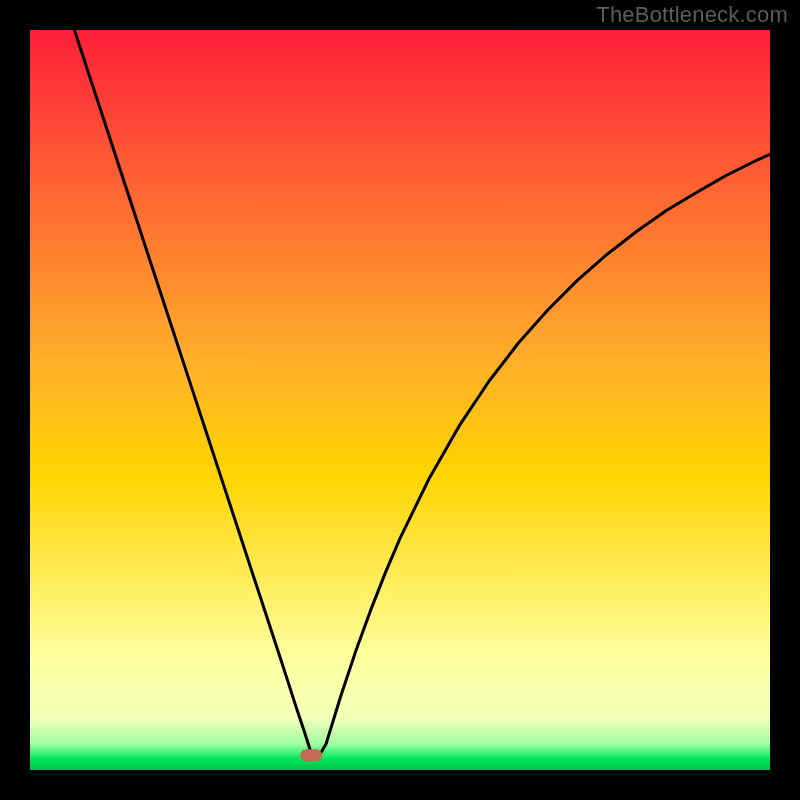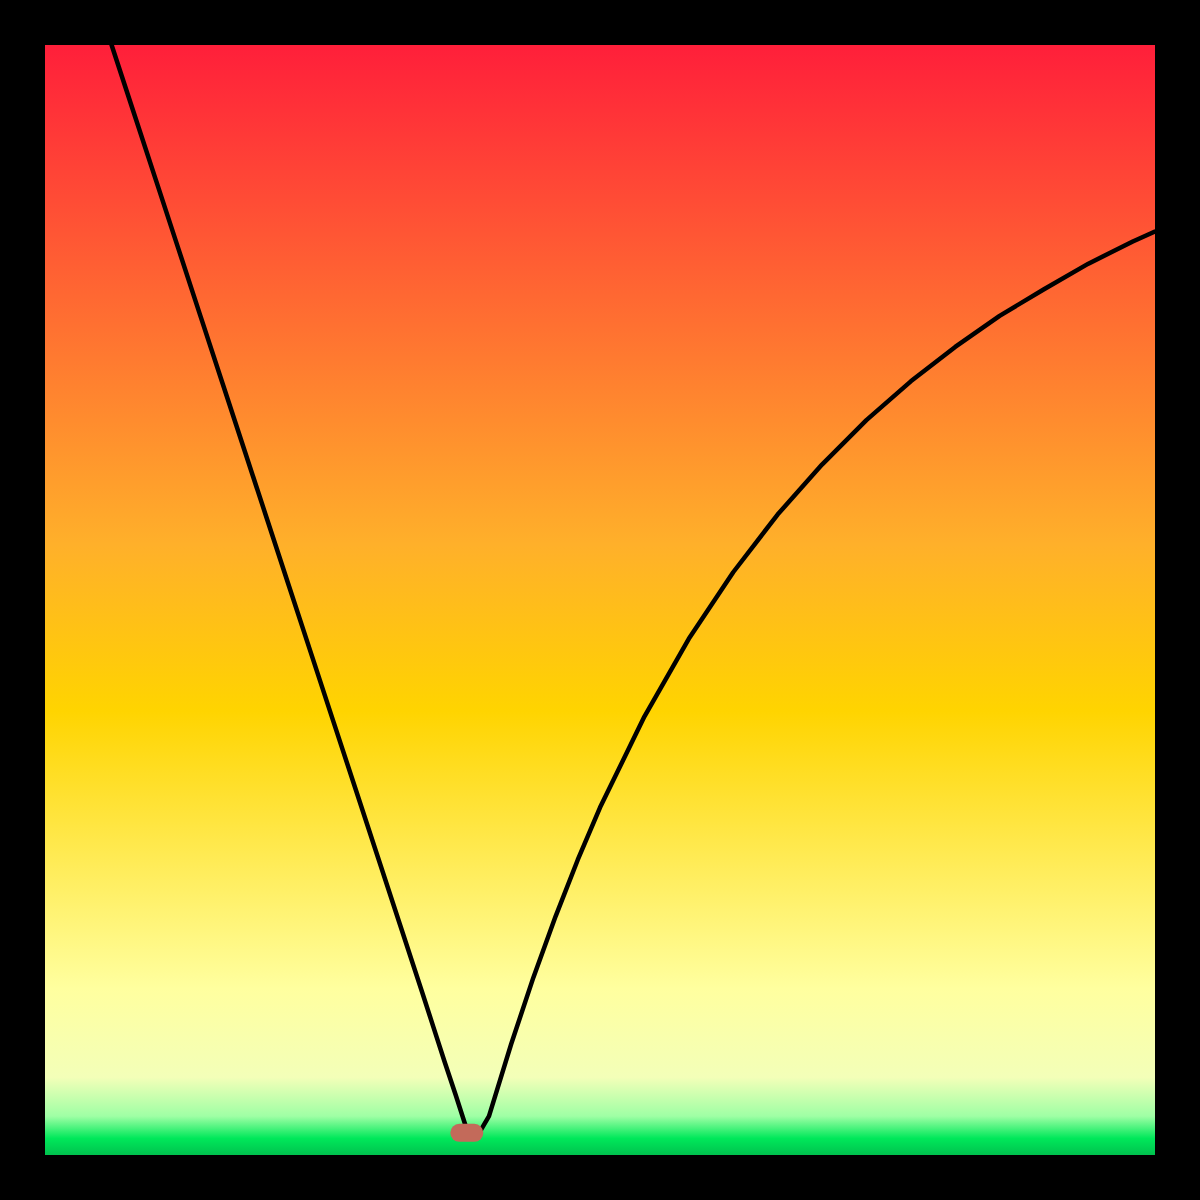--- a/index.html
+++ b/index.html
@@ -33,20 +33,21 @@
     position: absolute;
     left: 0;
     top: 0;
   }
 </style>
 </head>
 <body>
 
 <div class="frame">
 
+  <div class="watermark">TheBottleneck.com</div>
 
   <svg id="chart-svg" width="800" height="800" viewBox="0 0 800 800">
     <defs>
       <linearGradient id="bg-grad" x1="0" y1="0" x2="0" y2="1">
           <stop offset="0%" stop-color="#ff1f3a"></stop>
           <stop offset="45%" stop-color="#ffb02a"></stop>
           <stop offset="60%" stop-color="#ffd400"></stop>
           <stop offset="85%" stop-color="#ffff9f"></stop>
           <stop offset="93%" stop-color="#f3ffb8"></stop>
           <stop offset="96.5%" stop-color="#9fffa5"></stop>

